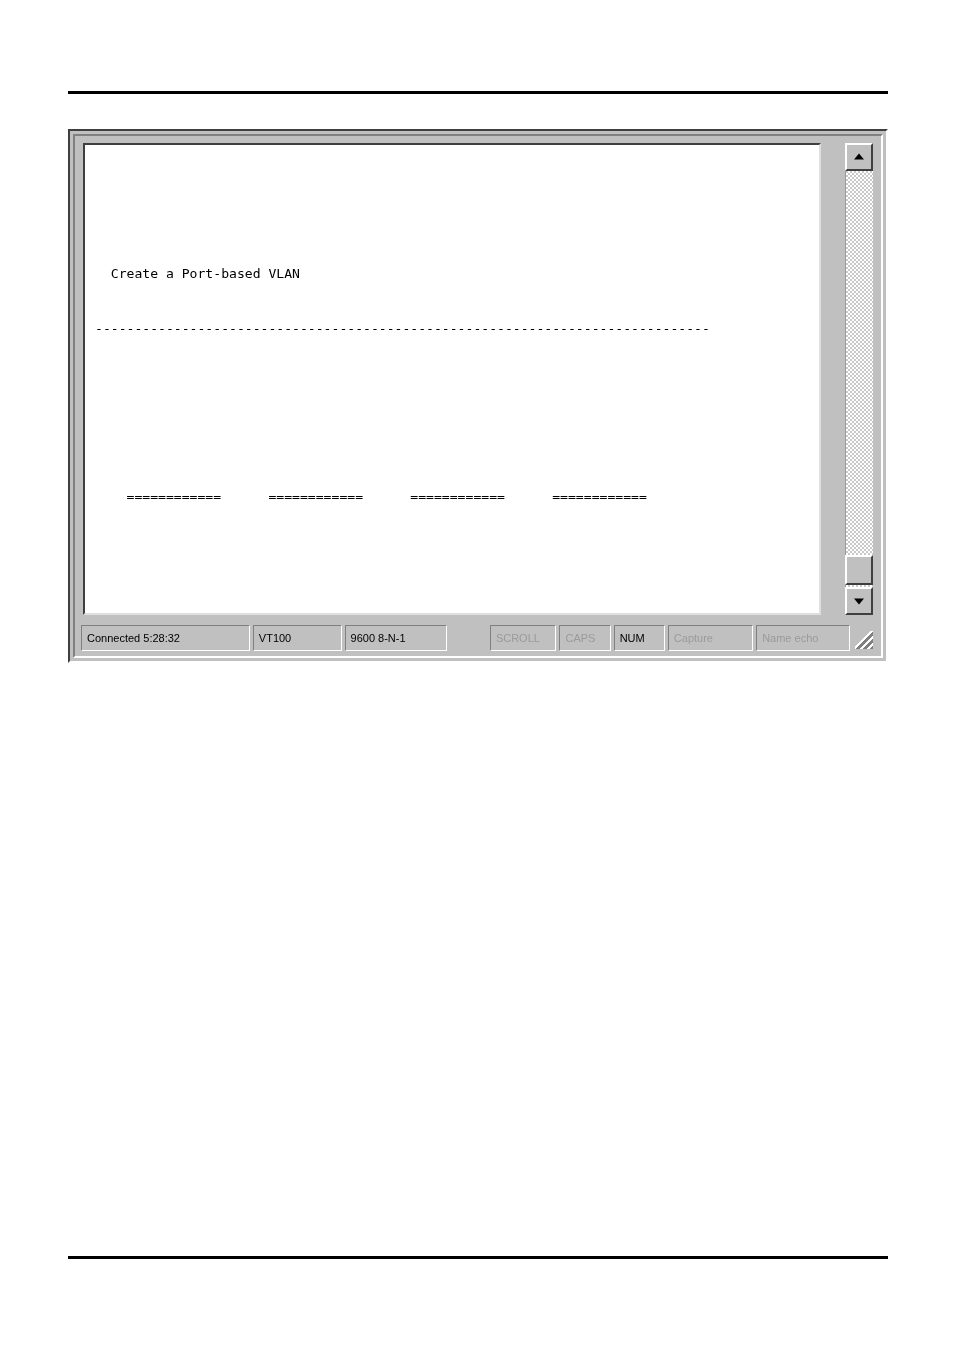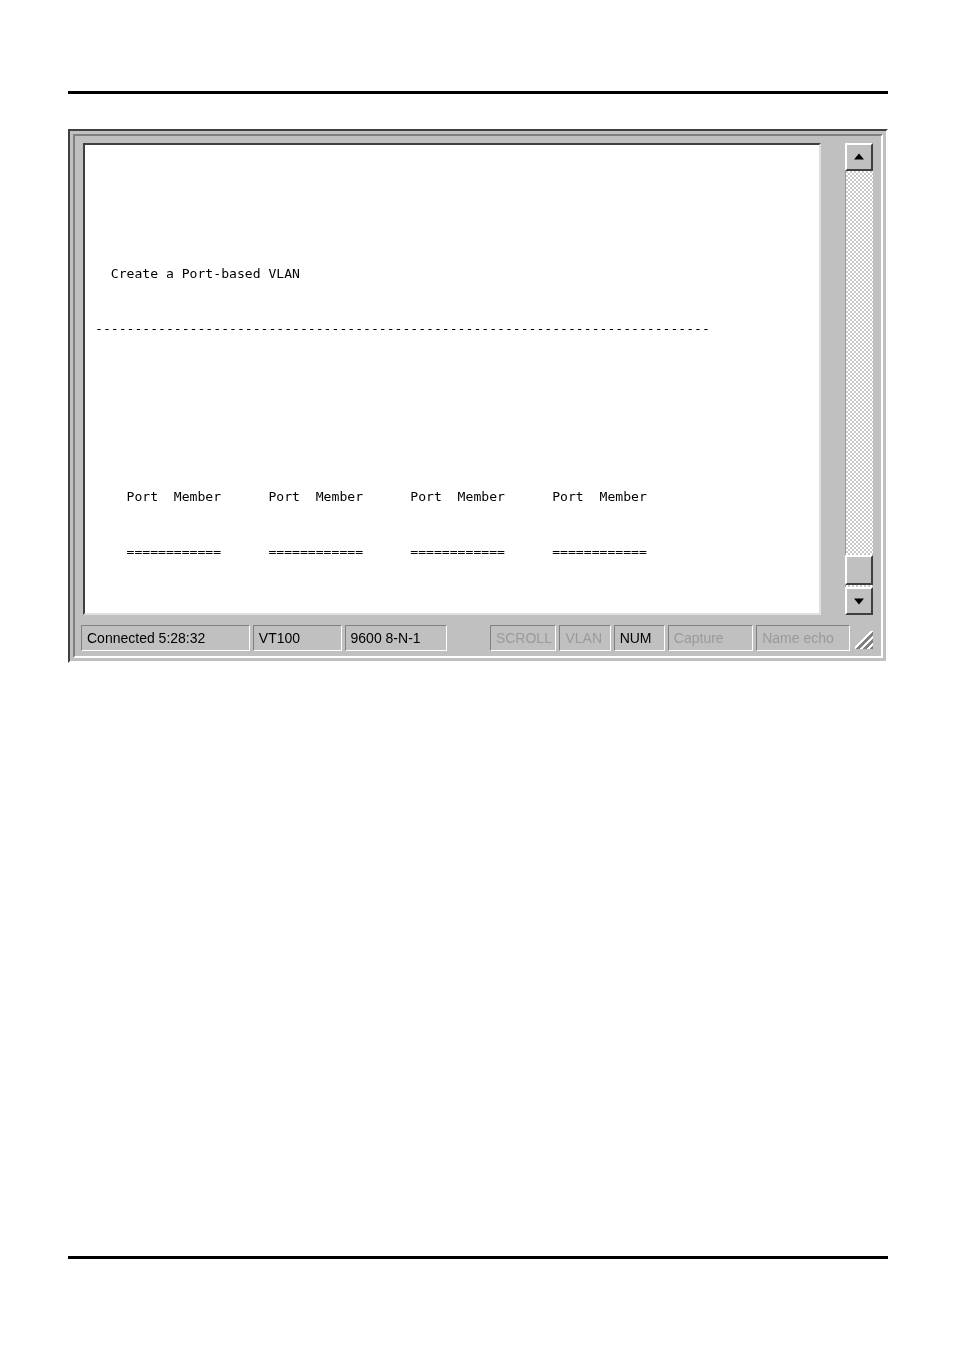--- a/index.html
+++ b/index.html
@@ -168,21 +168,21 @@
     gap: 3px;
     background: #c0c0c0;
   }
   .sb-panel {
     border-top: 1px solid #808080;
     border-left: 1px solid #808080;
     border-right: 1px solid #ffffff;
     border-bottom: 1px solid #ffffff;
     background: #c0c0c0;
     font-family: "Liberation Sans", sans-serif;
-    font-size: 14px;
+    font-size: 11px;
     color: #000000;
     display: flex;
     align-items: center;
     padding: 0 5px;
     box-sizing: border-box;
     overflow: hidden;
     white-space: nowrap;
     text-align: center;
   }
   .sb-panel.dim { color: #9a9a9a; }
@@ -220,21 +220,20 @@
   <div id="term-inner-frame">
 
     <div id="terminal-client">
       <div id="terminal-screen">
 
         <span class="tline blank"></span>
         <span class="tline">  Create a Port-based VLAN</span>
         <span class="tline">------------------------------------------------------------------------------</span>
         <span class="tline blank"></span>
         <span class="tline blank"></span>
-        <span class="tline">    Port  Member      Port  Member      Port  Member      Port  Member</span>
         <span class="tline">    ============      ============      ============      ============</span>
         
         
         
         
         
         
         
         
         
@@ -261,21 +260,21 @@
       <div class="sb-btn down">
         <span class="arrow"></span>
       </div>
     </div>
 
     <div id="status-bar">
       <div class="sb-panel connected">Connected 5:28:32</div>
       <div class="sb-panel emu">VT100</div>
       <div class="sb-panel baud">9600 8-N-1</div>
       <div class="sb-panel ind dim">SCROLL</div>
-      <div class="sb-panel ind-num dim">VLAN</div>
+      <div class="sb-panel ind-num dim">CAPS</div>
       <div class="sb-panel ind-num">NUM</div>
       <div class="sb-panel capture dim">Capture</div>
       <div class="sb-panel printecho dim">Name echo</div>
       <div id="sb-grip">
         <span class="grip-lines"></span>
       </div>
     </div>
 
   </div>
 </div>

